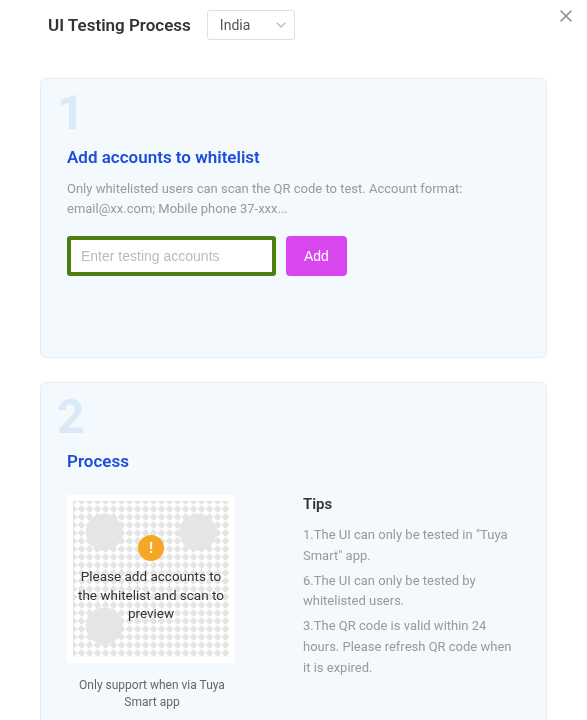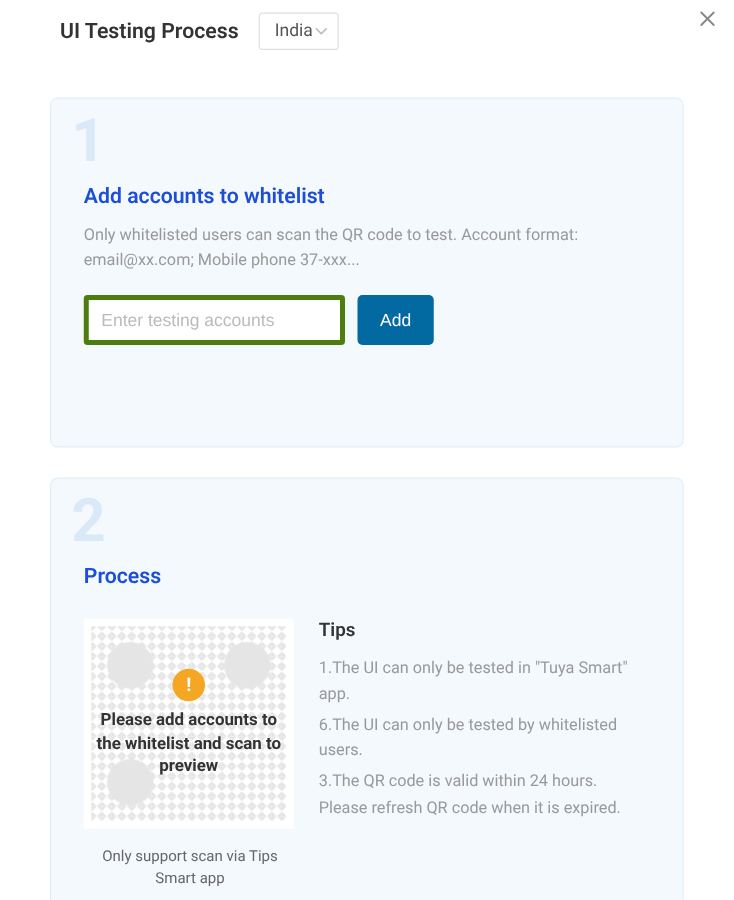--- a/index.html
+++ b/index.html
@@ -19,21 +19,21 @@
     }
     .header-title {
       font-size: 17px;
       font-weight: 600;
       color: #333;
     }
     .region-select {
       margin-left: 16px;
       border: 1px solid #e0e0e0;
       border-radius: 3px;
-      padding: 6px 20px 6px 12px;
+      padding: 6px 44px 6px 12px;
       font-size: 14px;
       color: #555;
       position: relative;
       cursor: pointer;
       background: #fff;
     }
     .region-select .chevron {
       position: absolute;
       right: 8px;
       top: 50%;
@@ -101,21 +101,21 @@
       flex: 0 0 200px;
       border: 4px solid #4d7c0f;
       border-radius: 3px;
       padding: 8px 10px;
       font-size: 14px;
       color: #333;
       background: #fff;
     }
     .text-input::placeholder { color: #bbb; }
     .add-button {
-      background: #0369a1;
+      background: #d946ef;
       color: #fff;
       border: none;
       border-radius: 4px;
       padding: 8px 18px;
       font-size: 14px;
       cursor: pointer;
     }
     .panel.whitelist { min-height: 280px; }
     .preview-body {
       display: flex;
@@ -161,33 +161,33 @@
       font-size: 15px;
       display: flex;
       align-items: center;
       justify-content: center;
       position: relative;
       z-index: 2;
       margin-bottom: 6px;
     }
     .qr-overlay-text {
       font-size: 13.5px;
-      font-weight: 700;
+      font-weight: 400;
       color: #333;
       line-height: 1.4;
       position: relative;
       z-index: 2;
     }
     .qr-caption {
       font-size: 12px;
       color: #666;
       margin-top: 14px;
       line-height: 1.4;
     }
-    .tips-side { flex: 1; }
+    .tips-side { flex: 1; margin-left: 48px; }
     .tips-title {
       font-size: 15px;
       font-weight: 600;
       color: #333;
       margin-bottom: 12px;
     }
     .tip-item {
       font-size: 13px;
       color: #999;
       line-height: 1.6;
@@ -231,21 +231,21 @@
   <div class="panel">
     <div class="step-number">2</div>
     <div class="panel-title">Process</div>
     <div class="preview-body">
       <div class="qr-side">
         <div class="qr-box">
           <div class="qr-pattern"></div>
           <div class="qr-alert-icon">!</div>
           <div class="qr-overlay-text">Please add accounts to the whitelist and scan to preview</div>
         </div>
-        <div class="qr-caption">Only support scan via Tips Smart app</div>
+        <div class="qr-caption">Only support when via Tuya Smart app</div>
       </div>
       <div class="tips-side">
         <div class="tips-title">Tips</div>
         <div class="tip-item">1.The UI can only be tested in "Tuya Smart" app.</div>
         <div class="tip-item">6.The UI can only be tested by whitelisted users.</div>
         <div class="tip-item">3.The QR code is valid within 24 hours. Please refresh QR code when it is expired.</div>
       </div>
     </div>
   </div>
 

